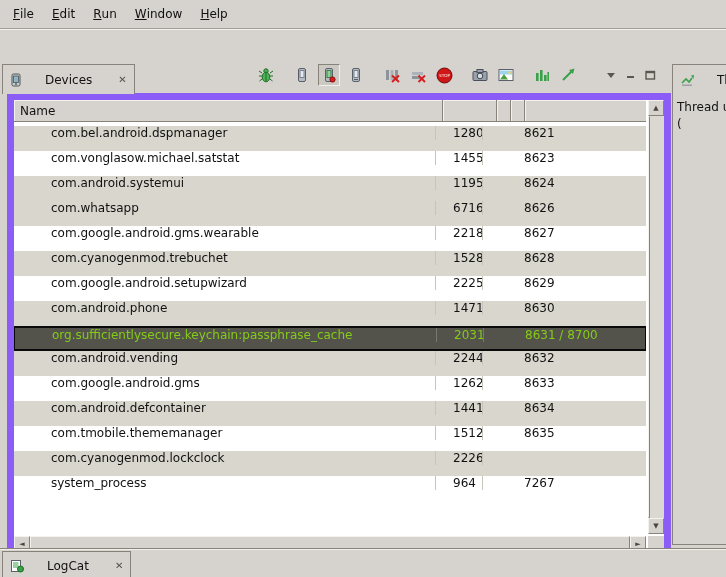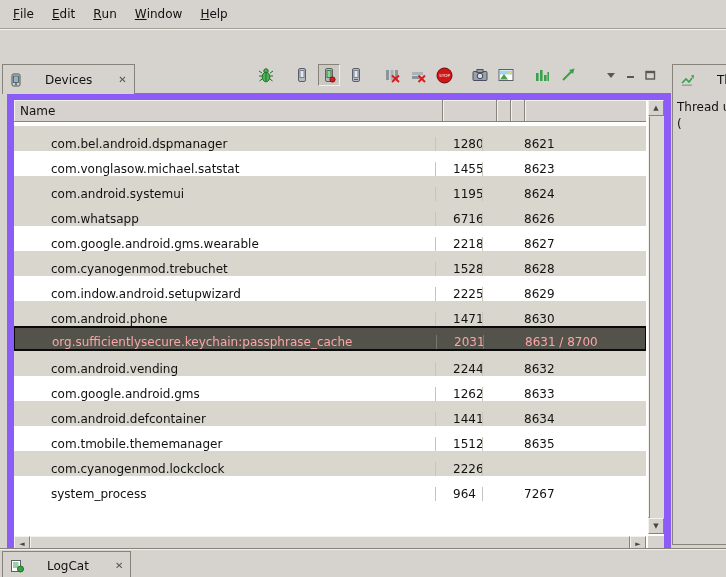--- a/index.html
+++ b/index.html
@@ -39,29 +39,29 @@
   .panel-body{position:absolute;left:7px;top:33px;width:650px;height:452px;border:7px solid #8b5cf6;background:#fff}
   .table-header{position:absolute;left:0;top:0;width:632px;height:22px;display:flex}
   .th{background:#d6d3ce;border-right:1px solid #87837b;border-bottom:1px solid #87837b;
     box-shadow:inset 1px 1px 0 #f4f2ed;display:flex;align-items:center;padding-left:6px;overflow:hidden}
   .th.name{width:422px}
   .th.pid{width:47px}
   .th.n{width:13px;padding-left:0}
   .th.port{flex:1;border-right:none}
   .table-body{position:absolute;left:0;top:22px;width:632px;height:412px;background:#fff;overflow:hidden}
   .partial-row{height:4px;background:#fff}
-  .trow{height:25px;display:flex;align-items:flex-end;box-sizing:border-box}
+  .trow{height:25px;display:flex;align-items:flex-start;box-sizing:border-box}
   .trow.even{background:#d9d6ce}
   .trow.odd{background:#fff}
   .cell{display:flex;align-items:center;border-right:1px solid #c7c4bb;overflow:hidden;white-space:nowrap;box-sizing:border-box}
   .cell.name{width:422px;padding-left:37px}
   .cell.pid{width:47px;padding-left:17px}
   .cell.n{width:13px}
   .cell.port{flex:1;padding-left:15px;border-right:none}
-  .trow.selected{background:#53534b;color:#fca5a5;border:2px solid #0a0a0a;border-left-width:1px;border-right-width:1px}
+  .trow.selected{background:#53534b;color:#84cc16;border:2px solid #0a0a0a;border-left-width:1px;border-right-width:1px}
   .trow.selected .cell{border-right-color:rgba(255,255,255,.22)}
 
   
   .vscroll{position:absolute;right:0;top:0;width:16px;height:434px;background:#dbd8d1}
   .sbtn{position:absolute;width:16px;height:16px;background:#d6d3ce;border:1px solid;box-sizing:border-box;
     border-color:#f4f2ed #87837b #87837b #f4f2ed;display:flex;align-items:center;justify-content:center;
     font-size:7px;color:#4a463f}
   .sbtn.up{top:0;left:0}
   .sbtn.down{bottom:0;left:0}
   .sbtn.left{left:0;top:0}
@@ -275,21 +275,21 @@
               <div class="cell port">8627</div>
             </div>
             <div class="trow even">
               <div class="cell name">com.cyanogenmod.trebuchet</div>
               <div class="cell pid">1528</div>
               <div class="cell n"></div>
               <div class="cell n"></div>
               <div class="cell port">8628</div>
             </div>
             <div class="trow odd">
-              <div class="cell name">com.indow.android.setupwizard</div>
+              <div class="cell name">com.google.android.setupwizard</div>
               <div class="cell pid">22250</div>
               <div class="cell n"></div>
               <div class="cell n"></div>
               <div class="cell port">8629</div>
             </div>
             <div class="trow even">
               <div class="cell name">com.android.phone</div>
               <div class="cell pid">1471</div>
               <div class="cell n"></div>
               <div class="cell n"></div>

